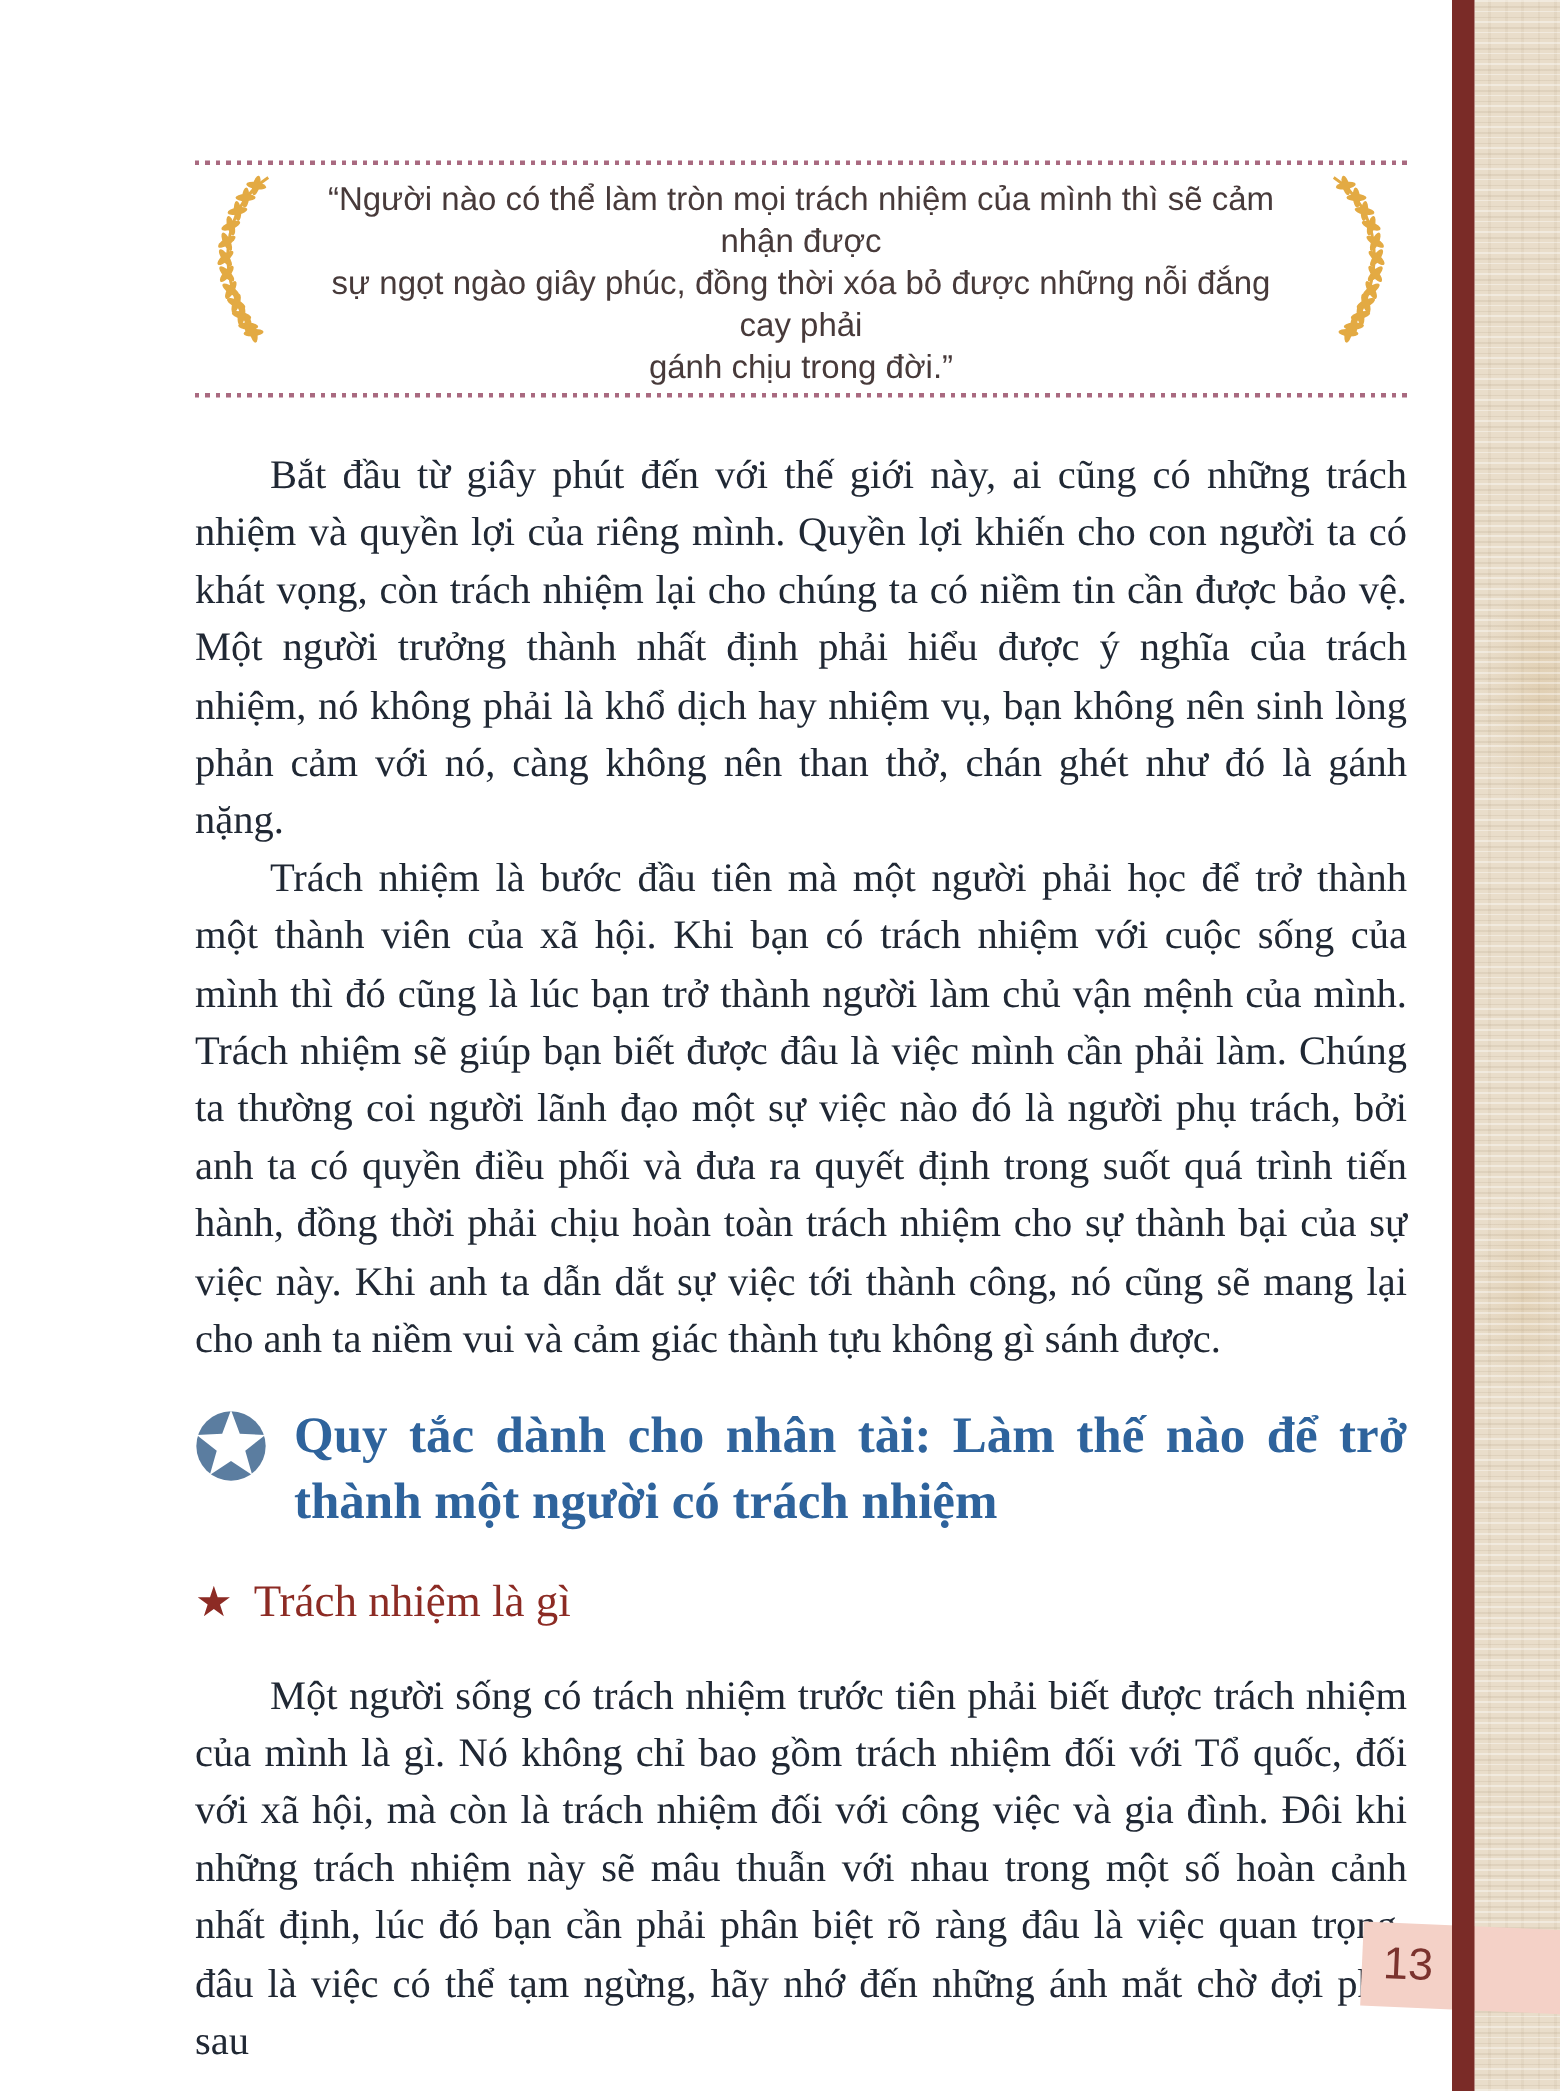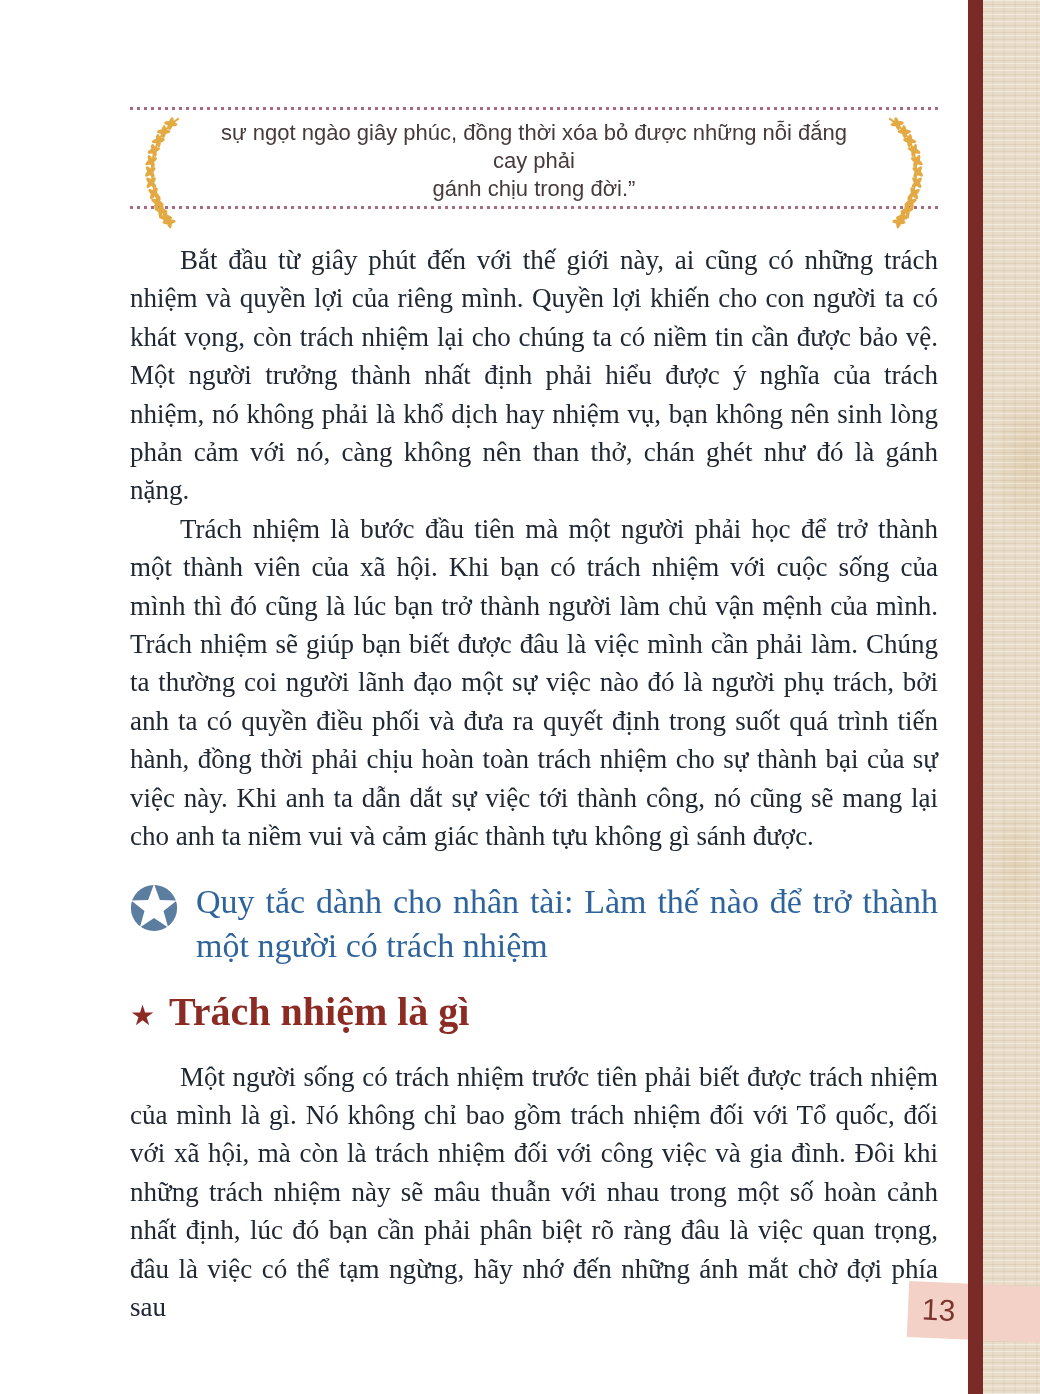--- a/index.html
+++ b/index.html
@@ -62,31 +62,31 @@
     text-align:justify;
     color:var(--body-text,#202834);
   }
   p.body-par.first{margin-top:32px;}
   p.body-par.after-sub{margin-top:24px;}
 
   
   .section-heading-row{display:flex;align-items:flex-start;margin-top:24px;}
   .star-circle{flex:0 0 48px;width:48px;height:48px;margin-top:4px;}
   .section-heading{
-    margin:0 0 0 18px;font-weight:normal;
+    margin:0 0 0 18px;font-weight:bold;
     font-size:34px;line-height:44px;
     color:var(--heading-blue,#2e639c);
     text-align:justify;text-align-last:left;
   }
 
   
   .subsection{margin-top:26px;display:flex;align-items:baseline;
     color:var(--subheading-red,#8c2b24);}
   .subsection .star-glyph{font-size:28px;margin-right:14px;line-height:36px;}
-  .subsection h3{margin:0;font-weight:bold;font-size:40px;line-height:36px;
+  .subsection h3{margin:0;font-weight:normal;font-size:30px;line-height:36px;
     color:var(--subheading-red,#8c2b24);}
 </style>
 </head>
 <body>
 
 <div class="page">
 
   <div class="paper-strip"></div>
   <div class="spine-bar"></div>
 
@@ -202,20 +202,21 @@
               <ellipse rx="7.5" ry="2.7" transform="rotate(42)"></ellipse>
             </g>
           <g transform="translate(39,122) rotate(36)">
               <ellipse rx="7.5" ry="2.7" transform="rotate(-42)"></ellipse>
               <ellipse rx="7.5" ry="2.7" transform="rotate(42)"></ellipse>
             </g>
         </g>
       </svg>
 
       <div class="quote-text">
+        <span class="quote-line">“Người nào có thể làm tròn mọi trách nhiệm của mình thì sẽ cảm nhận được</span>
         <span class="quote-line">sự ngọt ngào giây phúc, đồng thời xóa bỏ được những nỗi đắng cay phải</span>
         <span class="quote-line">gánh chịu trong đời.”</span>
       </div>
     </div>
 
     <p class="body-par first">Bắt đầu từ giây phút đến với thế giới này, ai cũng có những trách nhiệm và quyền lợi của riêng mình. Quyền lợi khiến cho con người ta có khát vọng, còn trách nhiệm lại cho chúng ta có niềm tin cần được bảo vệ. Một người trưởng thành nhất định phải hiểu được ý nghĩa của trách nhiệm, nó không phải là khổ dịch hay nhiệm vụ, bạn không nên sinh lòng phản cảm với nó, càng không nên than thở, chán ghét như đó là gánh nặng.</p>
     <p class="body-par">Trách nhiệm là bước đầu tiên mà một người phải học để trở thành một thành viên của xã hội. Khi bạn có trách nhiệm với cuộc sống của mình thì đó cũng là lúc bạn trở thành người làm chủ vận mệnh của mình. Trách nhiệm sẽ giúp bạn biết được đâu là việc mình cần phải làm. Chúng ta thường coi người lãnh đạo một sự việc nào đó là người phụ trách, bởi anh ta có quyền điều phối và đưa ra quyết định trong suốt quá trình tiến hành, đồng thời phải chịu hoàn toàn trách nhiệm cho sự thành bại của sự việc này. Khi anh ta dẫn dắt sự việc tới thành công, nó cũng sẽ mang lại cho anh ta niềm vui và cảm giác thành tựu không gì sánh được.</p>
 
     <div class="section-heading-row">
       <svg class="star-circle" viewBox="0 0 54 54" xmlns="http://www.w3.org/2000/svg">

